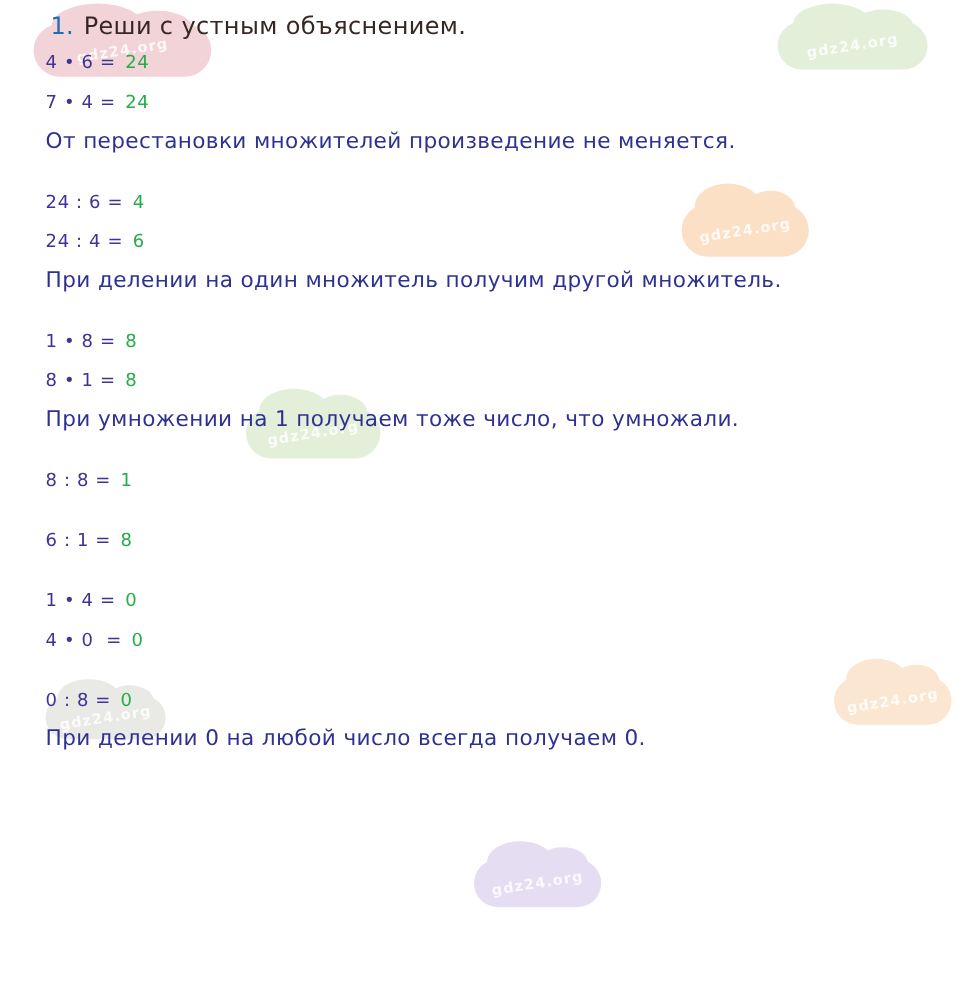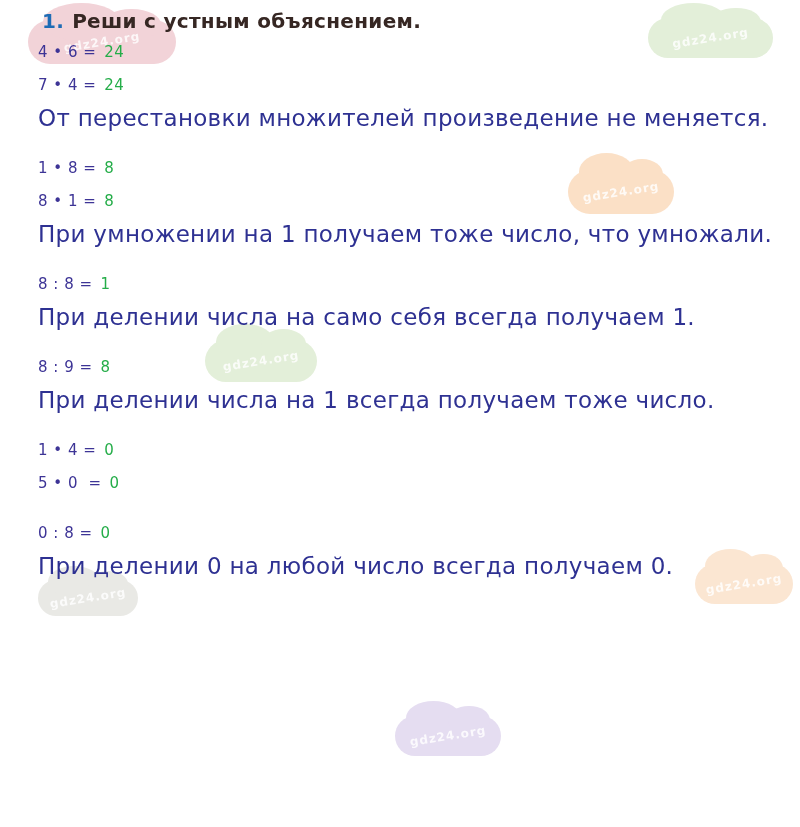--- a/index.html
+++ b/index.html
@@ -40,39 +40,39 @@
   .c6 { left: 695px; top: 564px; width: 98px;  height: 40px; background: var(--cloud-peach2); }
   .c7 { left: 395px; top: 716px; width: 106px; height: 40px; background: var(--cloud-lavender); }
 
   
   .content {
     position: relative; z-index: 1;
     padding: 8px 20px 0 38px;
   }
   .title {
     margin: 0 0 7px 4px;
-    font-size: 20px; font-weight: bold;
+    font-size: 20px; font-weight: normal;
     line-height: 26px;
     color: var(--title-text);
     letter-spacing: 0.3px;
   }
   .title .num { color: var(--title-number); margin-right: 8px; }
 
   .section { margin: 0 0 28px 0; }
   .eq-line {
     font-size: 15px; line-height: 22px;
     margin-bottom: 11px;
     color: var(--equation);
     letter-spacing: 0.5px;
   }
   .expr { white-space: pre-wrap; }
   .ans  { color: var(--answer); margin-left: 8px; }
   .note {
     margin: 0 0 11px 0;
-    font-size: 23px; line-height: 22px;
+    font-size: 18px; line-height: 22px;
     color: var(--note);
     letter-spacing: 0.3px;
   }
 </style>
 </head>
 <body>
 
 <div class="page">
 
   <div class="cloud c1">
@@ -100,40 +100,43 @@
   <div class="content">
 
     <h1 class="title"><span class="num">1.</span><span class="ttl">Реши с устным объяснением.</span></h1>
 
     <div class="section">
       <div class="eq-line"><span class="expr">4 • 6 =</span><span class="ans">24</span></div>
       <div class="eq-line"><span class="expr">7 • 4 =</span><span class="ans">24</span></div>
       <p class="note">От перестановки множителей произведение не меняется.</p>
     </div>
 
+    <div class="section">
+      <div class="eq-line"><span class="expr">24 : 6 =</span><span class="ans">4</span></div>
+      <div class="eq-line"><span class="expr">24 : 4 =</span><span class="ans">6</span></div>
+      <p class="note">При делении на один множитель получим другой множитель.</p>
+    </div>
 
     <div class="section">
       <div class="eq-line"><span class="expr">1 • 8 =</span><span class="ans">8</span></div>
       <div class="eq-line"><span class="expr">8 • 1 =</span><span class="ans">8</span></div>
       <p class="note">При умножении на 1 получаем тоже число, что умножали.</p>
     </div>
 
     <div class="section">
       <div class="eq-line"><span class="expr">8 : 8 =</span><span class="ans">1</span></div>
-      <p class="note">При делении числа на само себя всегда получаем 1.</p>
     </div>
 
     <div class="section">
-      <div class="eq-line"><span class="expr">8 : 9 =</span><span class="ans">8</span></div>
-      <p class="note">При делении числа на 1 всегда получаем тоже число.</p>
+      <div class="eq-line"><span class="expr">6 : 1 =</span><span class="ans">8</span></div>
     </div>
 
     <div class="section">
       <div class="eq-line"><span class="expr">1 • 4 =</span><span class="ans">0</span></div>
-      <div class="eq-line"><span class="expr">5 • 0  =</span><span class="ans">0</span></div>
+      <div class="eq-line"><span class="expr">4 • 0  =</span><span class="ans">0</span></div>
     </div>
 
     <div class="section">
       <div class="eq-line"><span class="expr">0 : 8 =</span><span class="ans">0</span></div>
       <p class="note">При делении 0 на любой число всегда получаем 0.</p>
     </div>
 
   </div>
 </div>
 

